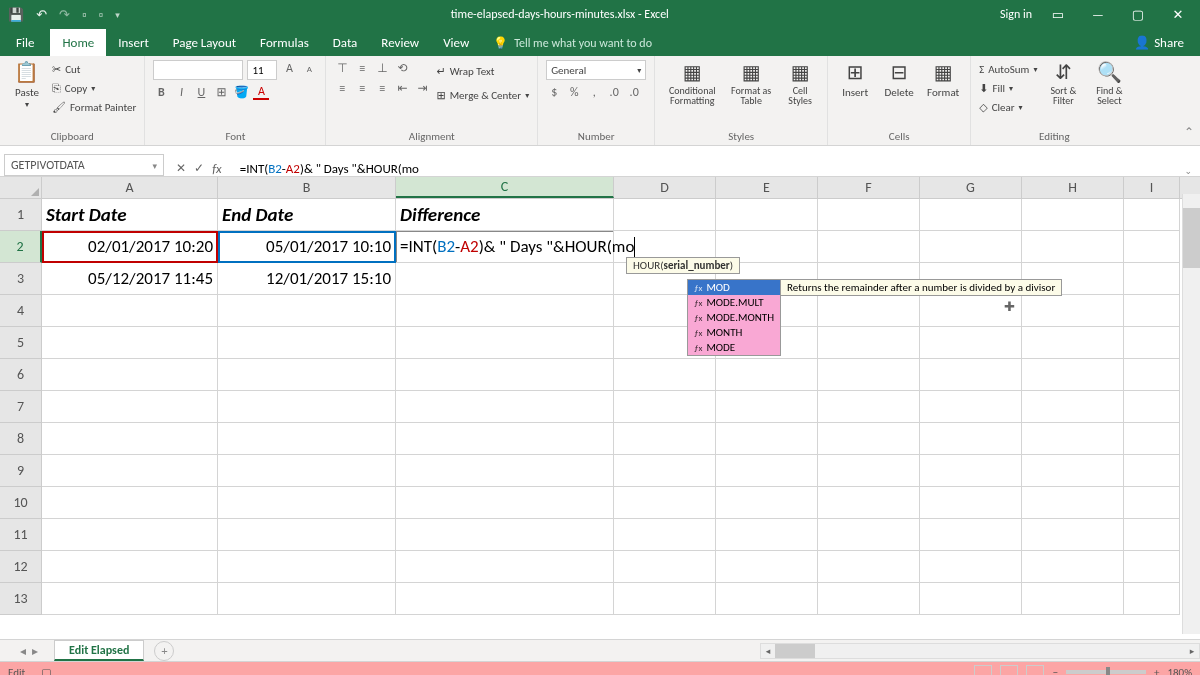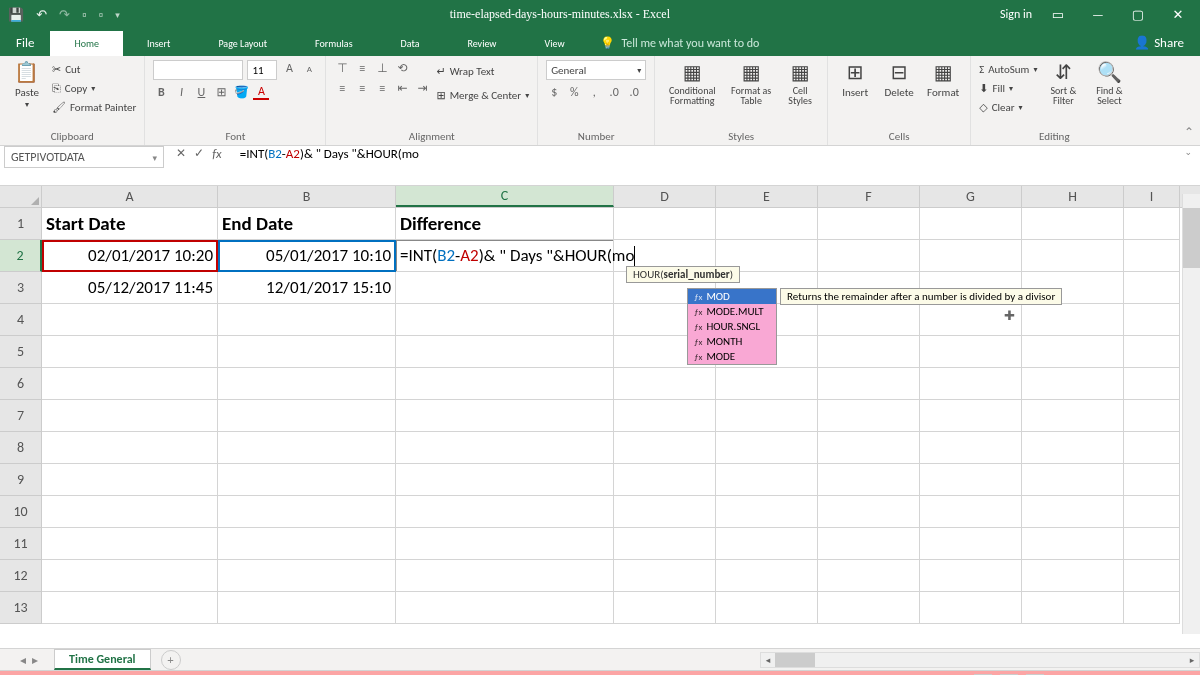--- a/index.html
+++ b/index.html
@@ -2,28 +2,28 @@
 <html><head>
 <meta charset="utf-8">
 <style>
 * { box-sizing: border-box; margin: 0; padding: 0; font-family: "Segoe UI", Calibri, sans-serif; }
 body { width: 1200px; height: 675px; overflow: hidden; background: #fff; position: relative; font-size: 12px; }
 
 
 .titlebar { height: 28px; background: #217346; display: flex; align-items: center; color: #fff; font-size: 12px; }
 .titlebar .qat { display: flex; align-items: center; padding-left: 8px; gap: 12px; }
 .titlebar .qat .icon { opacity: 0.9; font-size: 13px; }
-.titlebar .title-text { flex: 1; text-align: center; font-size: 12px; font-family: Liberation Serif, serif; }
+.titlebar .title-text { flex: 1; text-align: center; font-size: 12px; }
 .titlebar .right { display: flex; align-items: center; gap: 12px; padding-right: 8px; }
 .titlebar .winbtn { width: 28px; text-align: center; font-size: 13px; }
 
 
 .ribbon-tabs { height: 28px; background: #217346; display: flex; align-items: flex-end; }
 .file-tab { background: #217346; color: #fff; padding: 6px 16px; font-size: 13px; }
-.tab { color: #fff; padding: 6px 24px; font-size: 10px; }
+.tab { color: #fff; padding: 6px 12px; font-size: 13px; }
 .tab.active { background: #fff; color: #217346; }
 .tell-me { color: #cbe8da; padding: 6px 12px; font-size: 12px; display: flex; align-items: center; gap: 6px; }
 .share { margin-left: auto; color: #fff; padding: 6px 16px; font-size: 13px; display: flex; align-items: center; gap: 4px;}
 
 
 .ribbon { height: 90px; background: #f3f2f1; border-bottom: 1px solid #d4d4d4; display: flex; font-size: 11px; color: #444; position: relative; }
 .group { border-right: 1px solid #e1e1e1; padding: 4px 8px 2px 8px; display: flex; flex-direction: column; justify-content: space-between; }
 .group-label { text-align: center; font-size: 11px; color: #666; padding-top: 2px; }
 .group-content { display: flex; gap: 6px; align-items: flex-start; }
 .big-btn { display: flex; flex-direction: column; align-items: center; justify-content: center; width: 38px; font-size: 11px; }
@@ -33,21 +33,21 @@
 .font-box { width: 90px; height: 20px; border: 1px solid #ccc; background: #fff; font-size: 11px; padding: 0 4px; }
 .size-box { width: 30px; height: 20px; border: 1px solid #ccc; background: #fff; font-size: 11px; padding: 0 4px; text-align: left;}
 .btnrow { display: flex; gap: 4px; }
 .smico { width: 16px; height: 16px; display: inline-flex; align-items: center; justify-content: center; color: #666; font-size: 12px;}
 .wrap-merge { display: flex; flex-direction: column; gap: 2px; }
 .wrap-merge .row { display: flex; align-items: center; gap: 4px; font-size: 11px; height: 22px;}
 .num-fmt { width: 100px; height: 20px; border: 1px solid #ccc; background: #fff; font-size: 11px; padding: 0 4px; display:flex; align-items:center; justify-content:space-between;}
 .ribbon .collapse-arrow { position: absolute; right: 6px; bottom: 6px; color: #888; font-size: 12px;}
 
 
-.formula-row { height: 40px; border-bottom: 1px solid #d4d4d4; display: flex; align-items: flex-start; background: #fff;}
+.formula-row { height: 31px; border-bottom: 1px solid #d4d4d4; display: flex; align-items: flex-end; background: #fff;}
 .name-box { width: 160px; height: 22px; border: 1px solid #ccc; margin: 0 4px; display: flex; align-items: center; justify-content: space-between; padding: 0 6px; font-size: 12px; color: #555;}
 .fb-btns { display: flex; gap: 8px; padding: 0 8px; color: #666; }
 .fx { font-style: italic; font-size: 13px; color: #666; padding-right: 6px;}
 .formula-input { flex: 1; font-size: 13px; padding: 0 4px; font-family: Calibri; color: #000; }
 .formula-input .ref-blue { color: #0070c0; }
 .formula-input .ref-red { color: #c00000; }
 
 
 .grid-wrap { position: relative; height: 462px; overflow: hidden; background: #fff;}
 .col-headers { display: flex; height: 22px; background: #e6e6e6; border-bottom: 1px solid #ccc; }
@@ -56,21 +56,21 @@
 .col-h { border-right: 1px solid #ccc; display: flex; align-items: center; justify-content: center; font-size: 14px; color: #555; background: #e6e6e6;}
 .col-h.sel { background: #d3e6d3; color: #217346; border-bottom: 2px solid #217346;}
 .col-A { width: 176px; } .col-B { width: 178px; } .col-C { width: 218px; }
 .col-D { width: 102px; } .col-E { width: 102px; } .col-F { width: 102px; }
 .col-G { width: 102px; } .col-H { width: 102px; } .col-I { width: 56px; }
 
 .row-h { width: 42px; background: #e6e6e6; border-right: 1px solid #ccc; border-bottom: 1px solid #ccc; display: flex; align-items: center; justify-content: center; font-size: 14px; color: #555;}
 .row-h.sel { background: #d3e6d3; color: #217346; border-right: 2px solid #217346;}
 .grid-row { display: flex; height: 32px; }
 .cell { border-right: 1px solid #d4d4d4; border-bottom: 1px solid #d4d4d4; display: flex; align-items: center; padding: 0 4px; font-size: 17px; font-family: Calibri; color: #000; overflow: visible; white-space: nowrap;}
-.header-cell { font-weight: bold; font-size: 19px; }
+.header-cell { font-weight: bold; font-size: 19px; font-style: italic; }
 .active-cell { position: relative; }
 .formula-text { font-size: 17px; letter-spacing: 0px; }
 .formula-text .ref-blue { color: #0070c0; }
 .formula-text .ref-red { color: #c00000; }
 
 .ref-outline-red { position:absolute; border: 2px solid #c00000; pointer-events:none; }
 .ref-outline-blue { position:absolute; border: 2px solid #0070c0; pointer-events:none; }
 .active-outline { position:absolute; border: 1px solid #888; pointer-events:none; }
 .cursor-line { display:inline-block; width:1px; height:20px; background:#000; vertical-align:middle; animation: blink 1s infinite;}
 @keyframes blink { 50% { opacity: 0; } }
@@ -519,21 +519,21 @@
     <div class="ac-row sel">
         <span class="fx-icon">ƒx</span>
         <span>MOD</span>
       </div>
     <div class="ac-row">
         <span class="fx-icon">ƒx</span>
         <span>MODE.MULT</span>
       </div>
     <div class="ac-row">
         <span class="fx-icon">ƒx</span>
-        <span>HOUR.SNGL</span>
+        <span>MODE.MONTH</span>
       </div>
     <div class="ac-row">
         <span class="fx-icon">ƒx</span>
         <span>MONTH</span>
       </div>
     <div class="ac-row">
         <span class="fx-icon">ƒx</span>
         <span>MODE</span>
       </div>
   </div>
@@ -544,21 +544,21 @@
 
 <div class="vscroll">
     <div class="thumb"></div>
   </div>
 
 <div class="sheet-tabs">
   <div class="sheet-nav">
     <span>◂</span>
     <span>▸</span>
   </div>
-  <div class="sheet-tab">Time General</div>
+  <div class="sheet-tab">Edit Elapsed</div>
   <div class="add-sheet">+</div>
   <div class="hscroll">
     <div class="arr" style="left:0">◂</div>
     <div class="thumb"></div>
     <div class="arr" style="right:0">▸</div>
   </div>
 </div>
 
 <div class="statusbar">
   <span>Edit</span>

